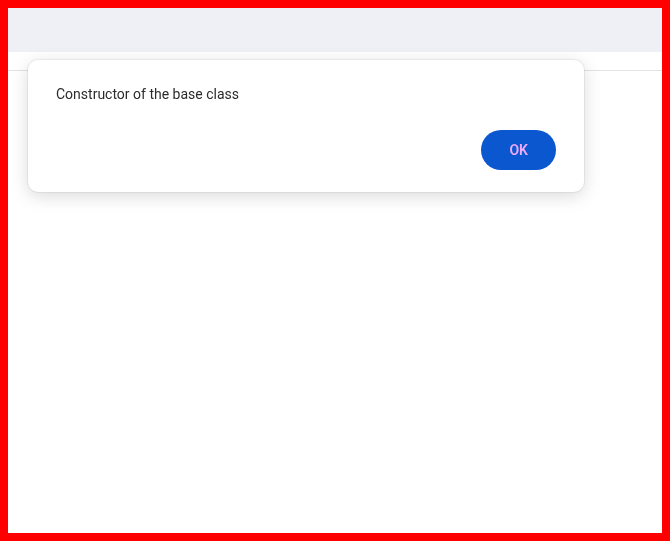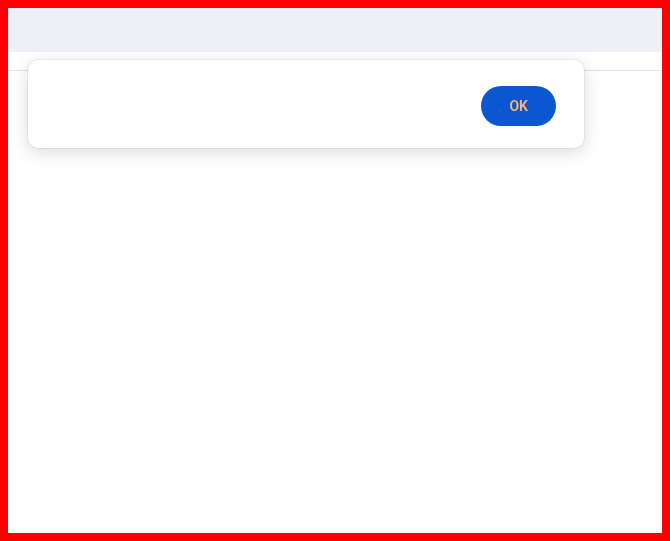--- a/index.html
+++ b/index.html
@@ -63,36 +63,37 @@
       font-weight: 400;
       color: #2b2b2b;
       margin-bottom: 28px;
     }
     .alert-actions {
       display: flex;
       justify-content: flex-end;
     }
     .ok-button {
       background: #0b57d0;
-      color: #fdba74;
+      color: #f0abfc;
       border: none;
       border-radius: 999px;
       padding: 2px 28px;
       height: 40px;
       font-size: 14px;
       font-weight: 600;
       cursor: pointer;
       font-family: inherit;
     }
   </style>
 </head>
 <body>
 
 <div class="top-bar"></div>
 <div class="divider-line"></div>
 
 <div class="alert-dialog">
+  <div class="alert-message">Constructor of the base class</div>
   <div class="alert-actions">
     <button class="ok-button">OK</button>
   </div>
 </div>
 
 <div class="outer-frame"></div>
 
 </body></html>

